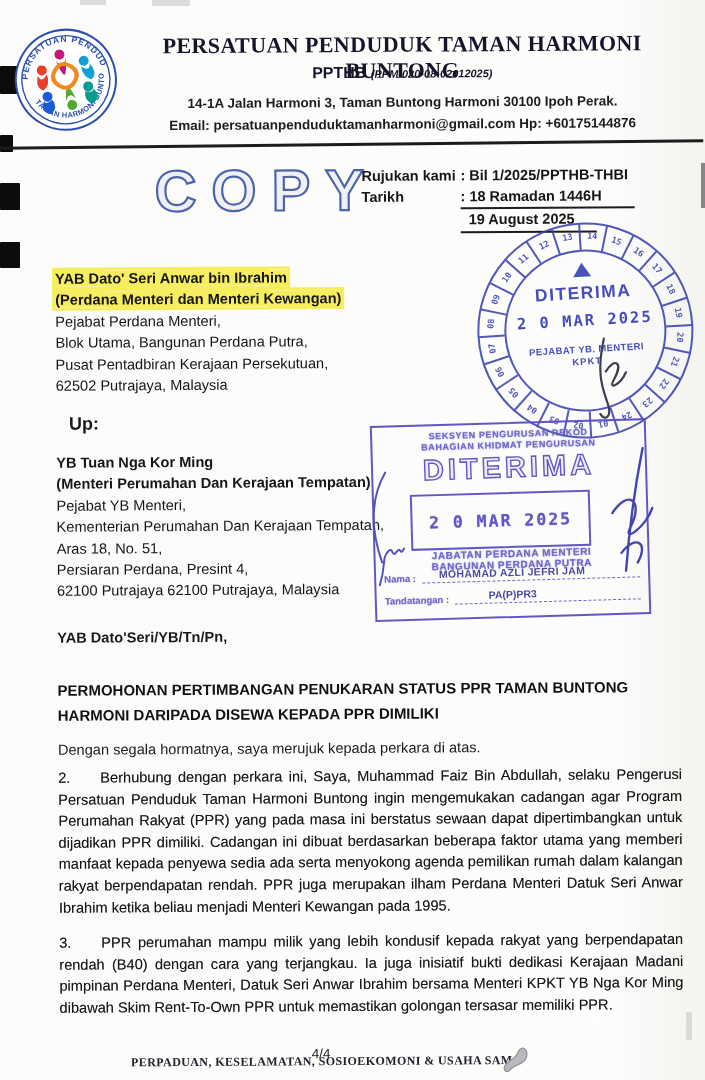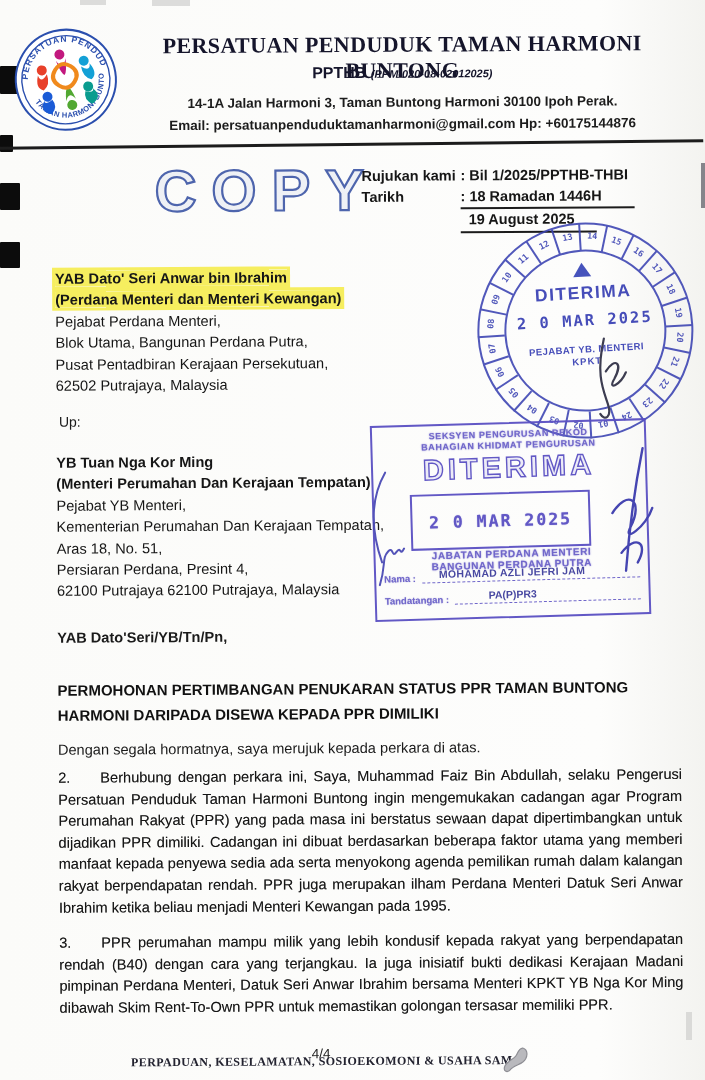--- a/index.html
+++ b/index.html
@@ -76,21 +76,21 @@
   .rst-row{position:absolute;left:8px;right:8px;display:flex;align-items:flex-end;
     font-size:9.5px;font-weight:700;color:#6a60c8;text-shadow:0 0 1.2px rgba(106,96,200,.6);}
   .rst-row .leader{flex:1;border-bottom:1.6px dashed #6a60c8;margin-left:6px;height:10px;}
   .rst-nama{top:146px;} .rst-tanda{top:168px;}
   .rst-sign-left{position:absolute;left:-14px;top:38px;}
   .rst-sign-right{position:absolute;right:-18px;top:22px;}
   
   .addr{position:absolute;left:56px;font-size:14.6px;line-height:21.4px;color:#161616;}
   .addr .hl{background:#f6ee5f;box-shadow:0 0 0 3px #f6ee5f;font-weight:700;}
   .addr .b{font-weight:700;}
-  .upline{position:absolute;left:59px;top:412px;font-weight:400;font-size:14px;}
+  .upline{position:absolute;left:69px;top:412px;font-weight:700;font-size:18px;}
   .salutation{position:absolute;left:56px;top:628px;font-weight:700;font-size:14.6px;}
   .subject{position:absolute;left:56px;top:676px;width:592px;font-weight:700;
     font-size:15px;line-height:25px;color:#111;}
   .intro{position:absolute;left:56px;top:740px;font-size:14.6px;}
   .para{position:absolute;left:56px;width:624px;font-size:14.6px;line-height:21.6px;
     text-align:justify;color:#161616;text-shadow:0 0 .3px rgba(0,0,0,.45);}
   .p2{top:766px;} .p3{top:931px;}
   .pnum{margin-right:30px;}
   
   .footer-motto{position:absolute;left:0;width:645px;top:1054px;text-align:center;

